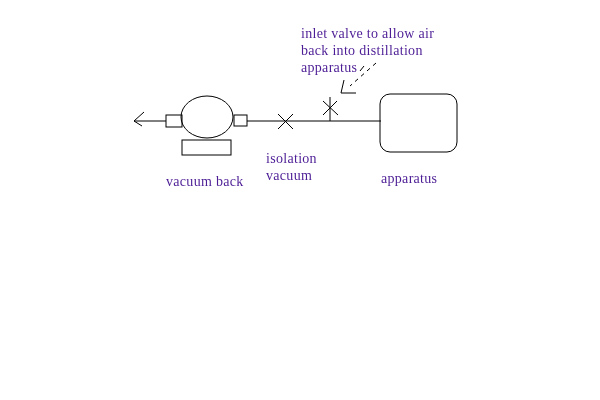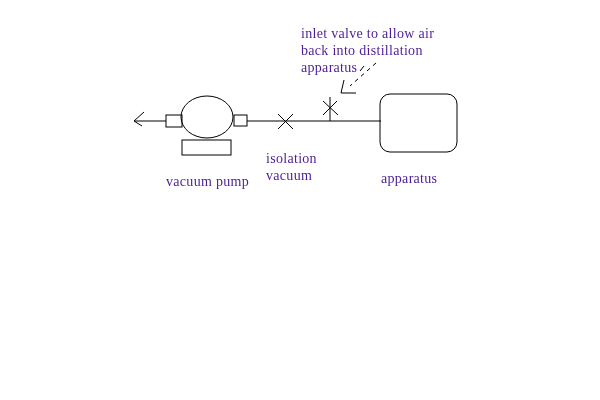--- a/index.html
+++ b/index.html
@@ -72,20 +72,20 @@
     <div>back into distillation</div>
     <div>apparatus</div>
   </div>
 
   <div class="label lbl-isolation">
     <div>isolation</div>
     <div>vacuum</div>
   </div>
 
   <div class="label lbl-vacuum-pump">
-    <div>vacuum pump</div>
+    <div>vacuum back</div>
   </div>
 
   <div class="label lbl-distillation">
     <div>apparatus</div>
   </div>
 
 </div>
 
 </body></html>

